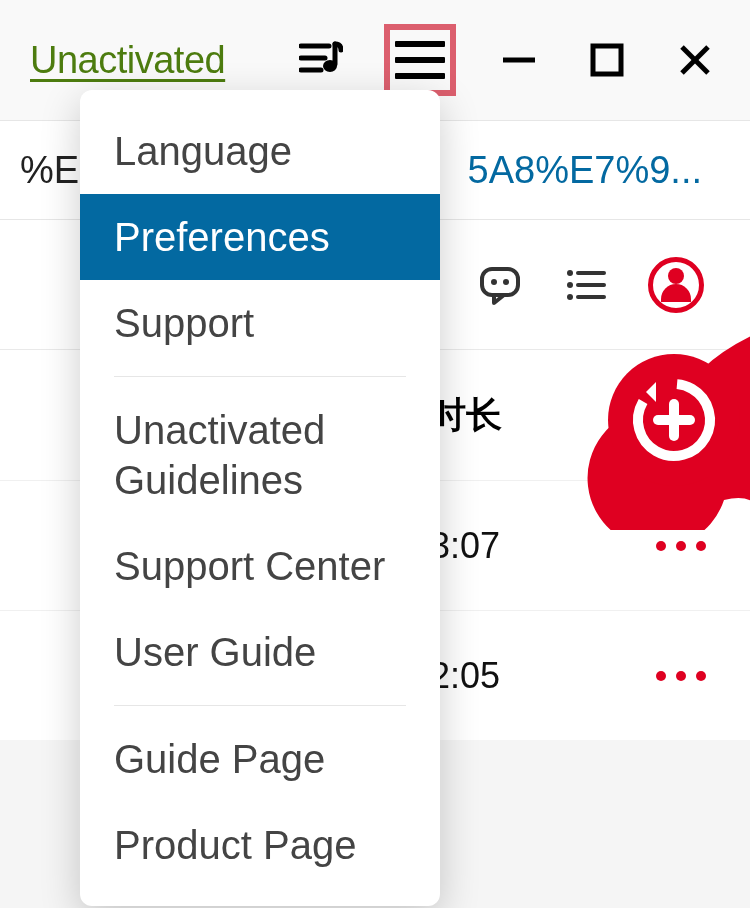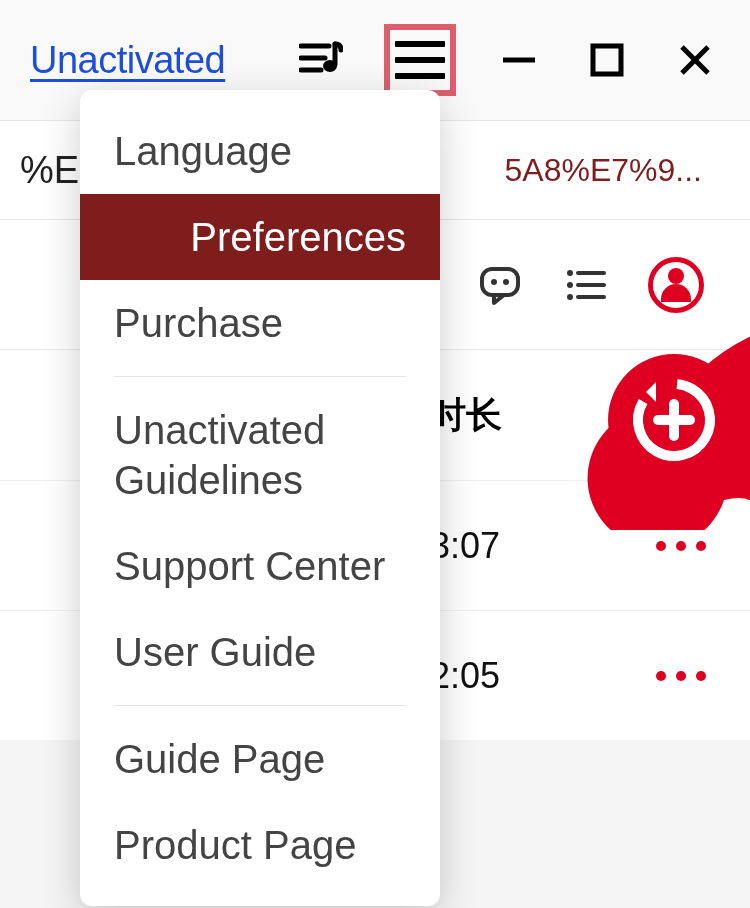--- a/index.html
+++ b/index.html
@@ -17,21 +17,21 @@
       height: 120px;
       background: #f9f9f9;
       display: flex;
       align-items: center;
       padding: 0 30px;
       gap: 40px;
       position: relative;
       z-index: 5;
     }
     .unactivated {
-      color: #1d4ed8;
+      color: #4d7c0f;
       font-size: 38px;
       text-decoration: underline;
       text-underline-offset: 6px;
       letter-spacing: -0.5px;
     }
     .title-actions {
       margin-left: auto;
       display: flex;
       align-items: center;
       gap: 38px;
@@ -81,22 +81,22 @@
       font-size: 38px;
       color: #222;
       white-space: nowrap;
       overflow: hidden;
     }
     .url-right-pill {
       margin-left: auto;
       background: #fff;
       border-radius: 40px;
       padding: 12px 28px 12px 10px;
-      font-size: 32px;
-      color: #7f1d1d;
+      font-size: 38px;
+      color: #0369a1;
       white-space: nowrap;
       text-align: right;
     }
 
     
     .toolbar-row {
       height: 130px;
       background: #fff;
       display: flex;
       align-items: center;
@@ -215,23 +215,22 @@
       z-index: 30;
     }
     .menu-item {
       padding: 18px 34px;
       font-size: 40px;
       color: #444;
       cursor: pointer;
       line-height: 1.25;
     }
     .menu-item.active {
-      background: #7f1d1d;
+      background: #0369a1;
       color: #fff;
-      text-align: right;
     }
     .menu-divider {
       height: 1px;
       background: #e6e6e6;
       margin: 10px 34px;
     }
   </style>
 </head>
 <body>
 
@@ -335,21 +334,21 @@
       <span></span>
         <span></span>
         <span></span>
     </div>
   </div>
 </div>
 
 <div class="dropdown">
   <div class="menu-item">Language</div>
   <div class="menu-item active">Preferences</div>
-  <div class="menu-item">Purchase</div>
+  <div class="menu-item">Support</div>
   <div class="menu-divider"></div>
   <div class="menu-item">Unactivated Guidelines</div>
   <div class="menu-item">Support Center</div>
   <div class="menu-item">User Guide</div>
   <div class="menu-divider"></div>
   <div class="menu-item">Guide Page</div>
   <div class="menu-item">Product Page</div>
 
 </div>
 

